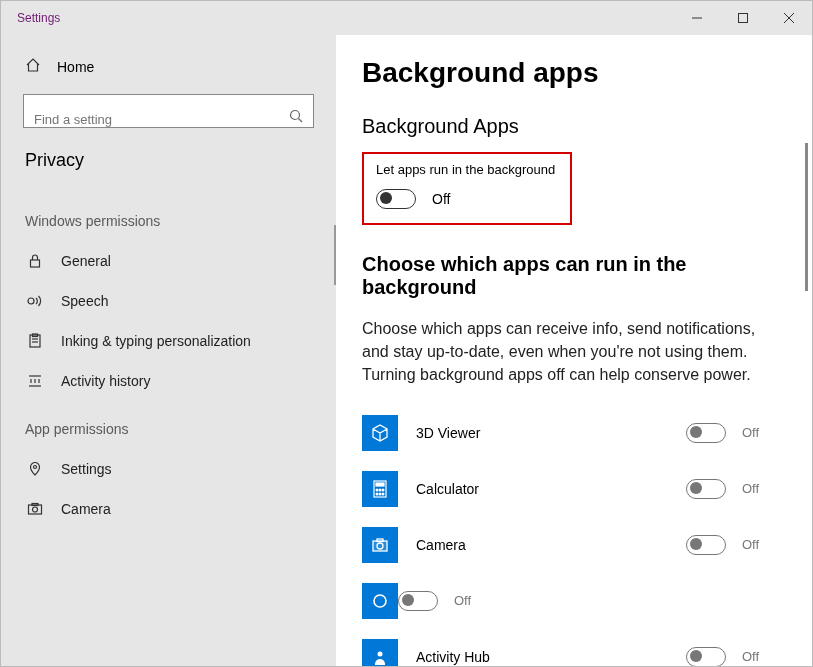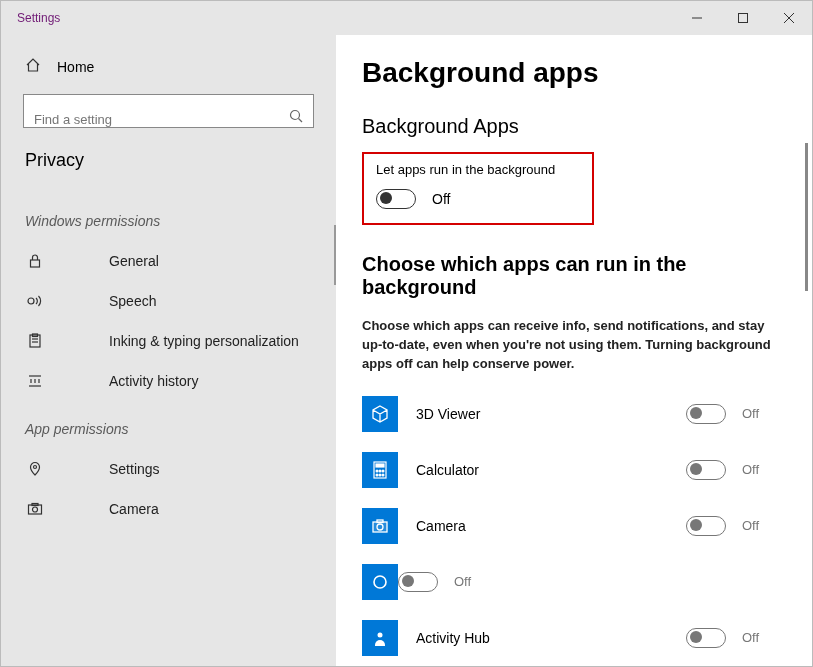--- a/index.html
+++ b/index.html
@@ -7,36 +7,36 @@
   .titlebar { height: 34px; display: flex; align-items: center; background: #e6e6e6; }
   .titlebar .title { padding-left: 16px; font-size: 12px; color: #701a75; flex: 1; }
   .titlebar .btn { width: 46px; height: 34px; display:flex; align-items:center; justify-content:center; font-size:12px; color:#333; }
   .main { display:flex; height:calc(100% - 34px); }
   .sidebar { width: 335px; background:#e6e6e6; padding-top: 14px; position: relative; }
   .home { display:flex; align-items:center; padding: 8px 24px 14px 24px; font-size:14px; }
   .home .icon { margin-right: 16px; }
   .search { margin: 4px 22px 18px 22px; height: 34px; border:1px solid #888; background:#fff; display:flex; align-items:flex-end; padding:0 10px; }
   .search input { flex:1; border:none; outline:none; font-size:13px; background:transparent; color:#666; font-style: normal; }
   .privacy { padding: 4px 24px 22px 24px; font-size:18px; font-weight:400; }
-  .section-head { padding: 20px 24px 12px 24px; font-size:14px; color:#5a5a5a;font-style:italic; }
-  .nav-item { display:flex; align-items:flex-start; padding: 12px 24px; font-size:14px; color:#222;gap:48px; }
+  .section-head { padding: 20px 24px 12px 24px; font-size:14px; color:#5a5a5a; }
+  .nav-item { display:flex; align-items:flex-start; padding: 12px 24px; font-size:14px; color:#222; }
   .nav-item .icon { width: 20px; margin-right: 16px; display:inline-flex; justify-content:center; }
   .sidebar::after { content:""; position:absolute; right:0; top:190px; width:2px; height:60px; background:#999; }
 
   .content { flex:1; padding: 22px 26px 0 26px; position:relative; overflow:hidden; }
   .content h1 { font-size:28px; font-weight:600; margin-bottom:26px; }
   .content h2 { font-size:20px; font-weight:400; margin-bottom:14px; }
-  .highlight { border:2px solid #d40000; padding: 8px 12px 14px 12px; width: 232px; margin-bottom: 28px; }
+  .highlight { border:2px solid #d40000; padding: 8px 12px 14px 12px; width: 210px; margin-bottom: 28px; }
   .highlight .lbl { font-size:13px; margin-bottom:12px; }
   .toggle-row { display:flex; align-items:center; }
   .toggle { width:40px; height:20px; border:1.5px solid #333; border-radius:10px; position:relative; margin-right:16px; flex-shrink:0; }
   .toggle .knob { width:12px; height:12px; background:#333; border-radius:50%; position:absolute; top:2.3px; left:2.5px; }
   .toggle-state { font-size:14px; }
   .h3 { font-size:20px; font-weight:700; margin-bottom:18px; }
-  .desc { font-size:13px; color:#222; line-height:1.45; margin-bottom:12px;font-weight:bold; }
+  .desc { font-size:16px; color:#222; line-height:1.45; margin-bottom:18px; }
   .app-list { }
   .app-row { display:flex; align-items:center; padding: 10px 0; }
   .app-icon { width:36px; height:36px; background:#0078d7; display:flex; align-items:center; justify-content:center; color:#fff; flex-shrink:0; }
   .app-name { flex:1; padding-left: 18px; font-size:14px; }
   .app-toggle-wrap { display:flex; align-items:center; width:100px; }
   .app-toggle { width:40px; height:20px; border:1.5px solid #777; border-radius:10px; position:relative; margin-right:16px; flex-shrink:0; }
   .app-toggle .knob { width:12px; height:12px; background:#777; border-radius:50%; position:absolute; top:2.3px; left:2.5px; }
   .app-state { font-size:13px; color:#777; }
   .scroll-ind { position:absolute; right:4px; top:108px; width:3px; height:148px; background:#888; }
 </style>

